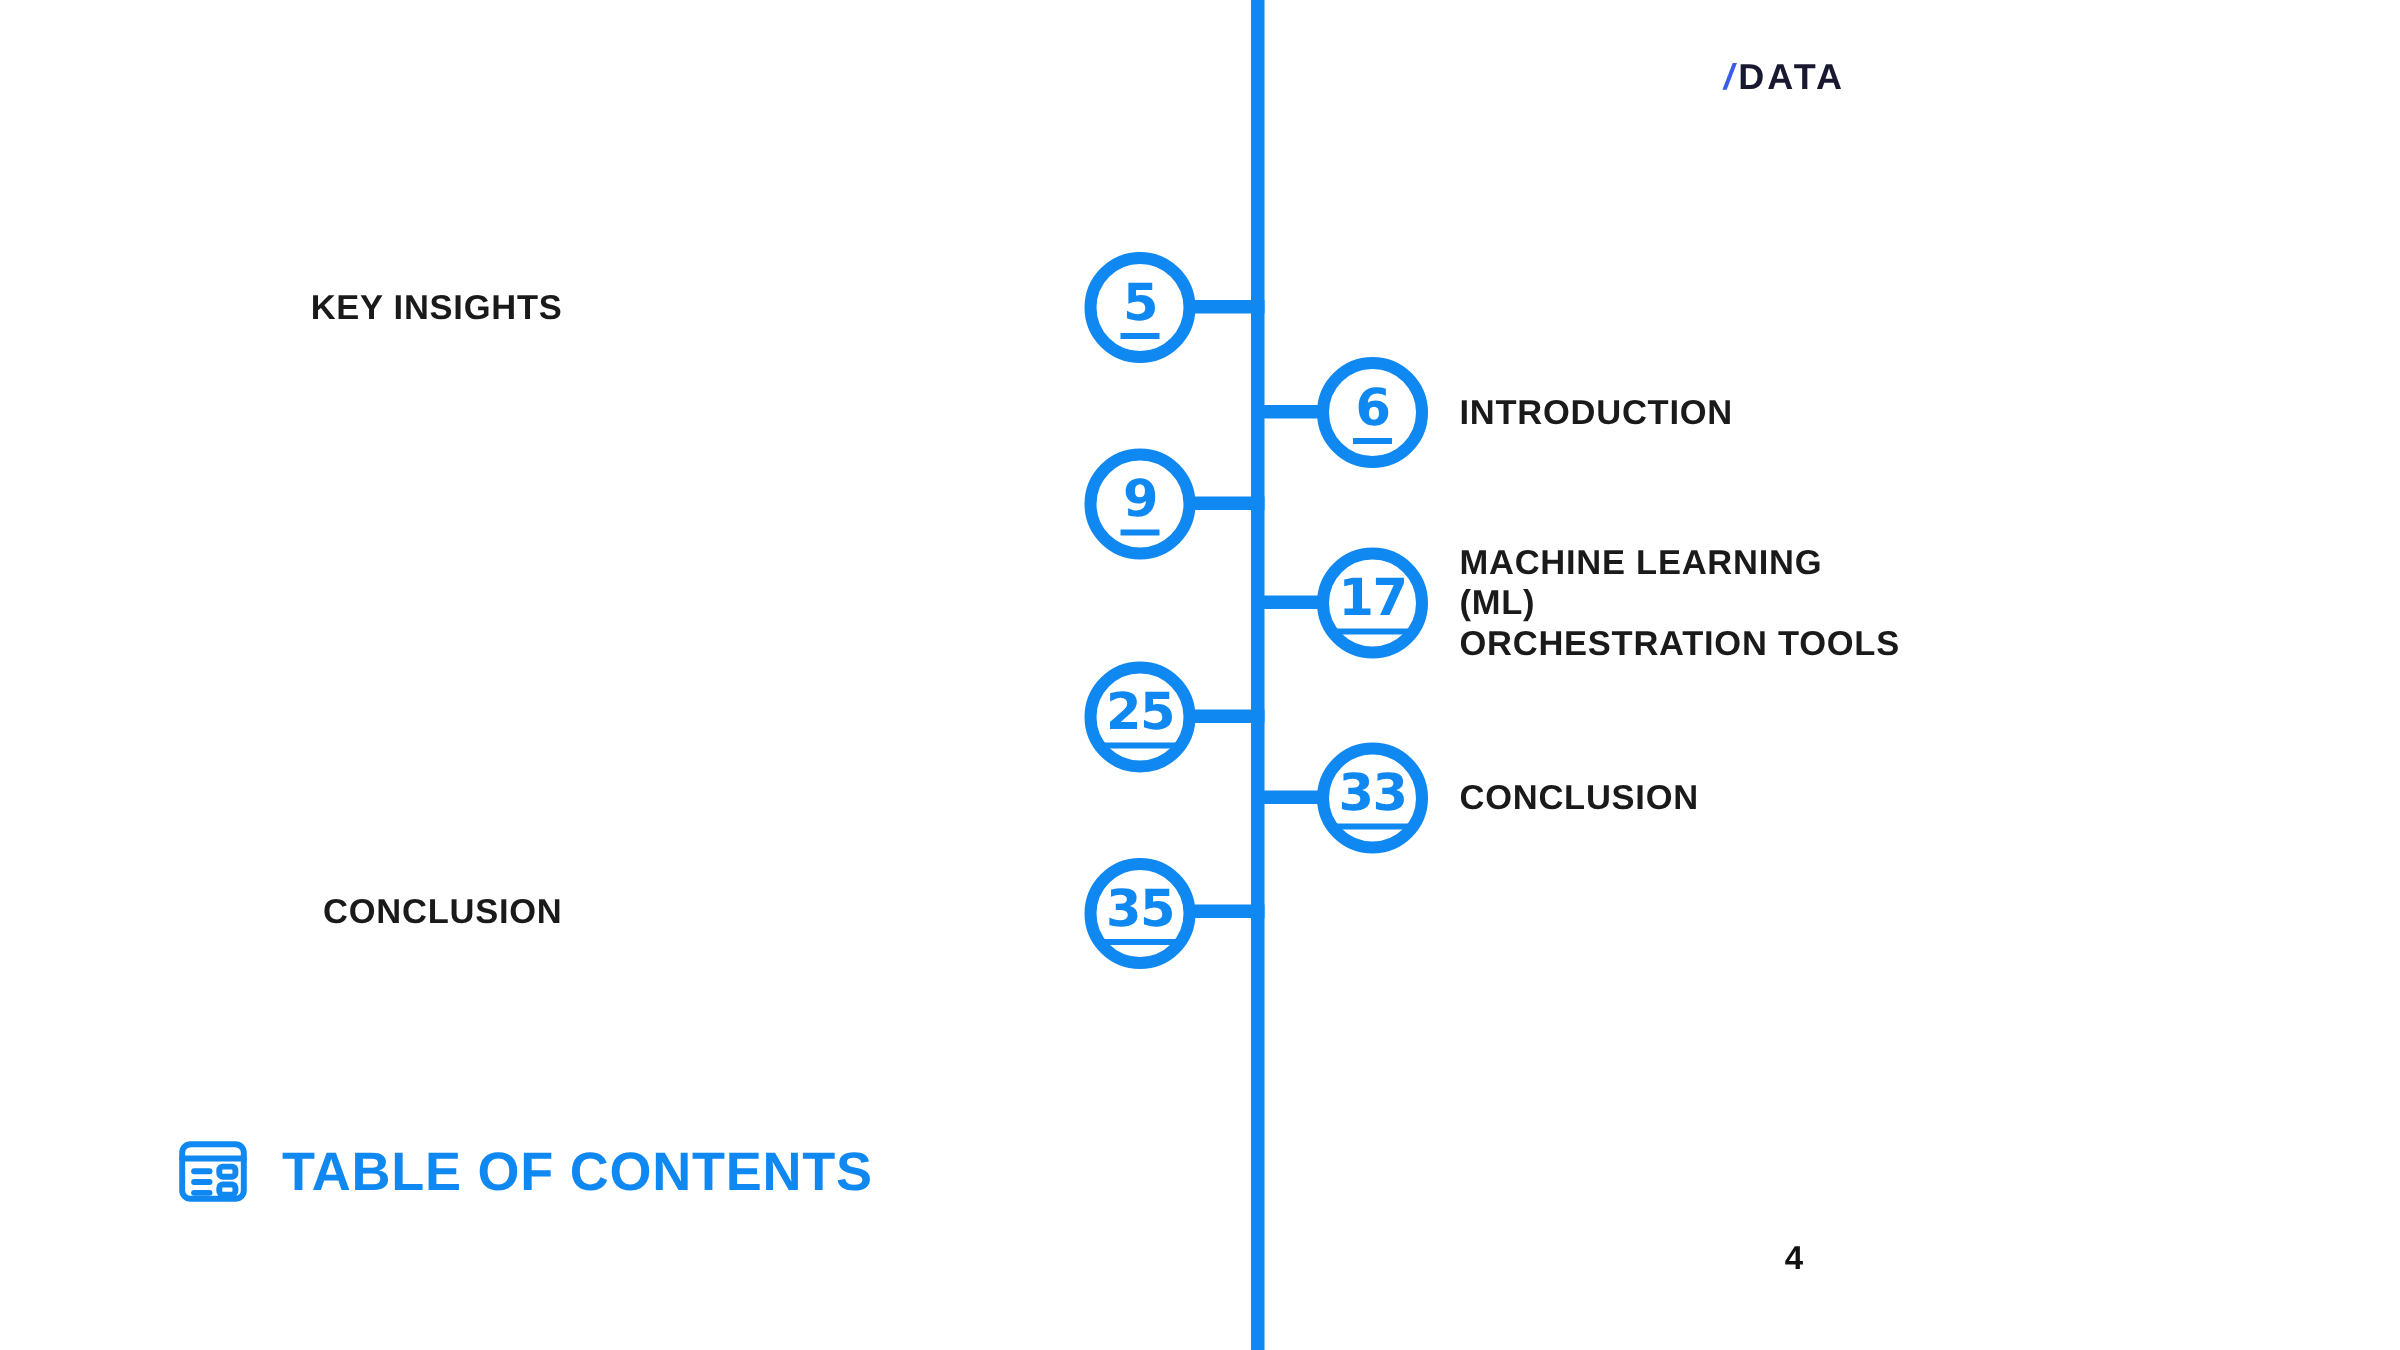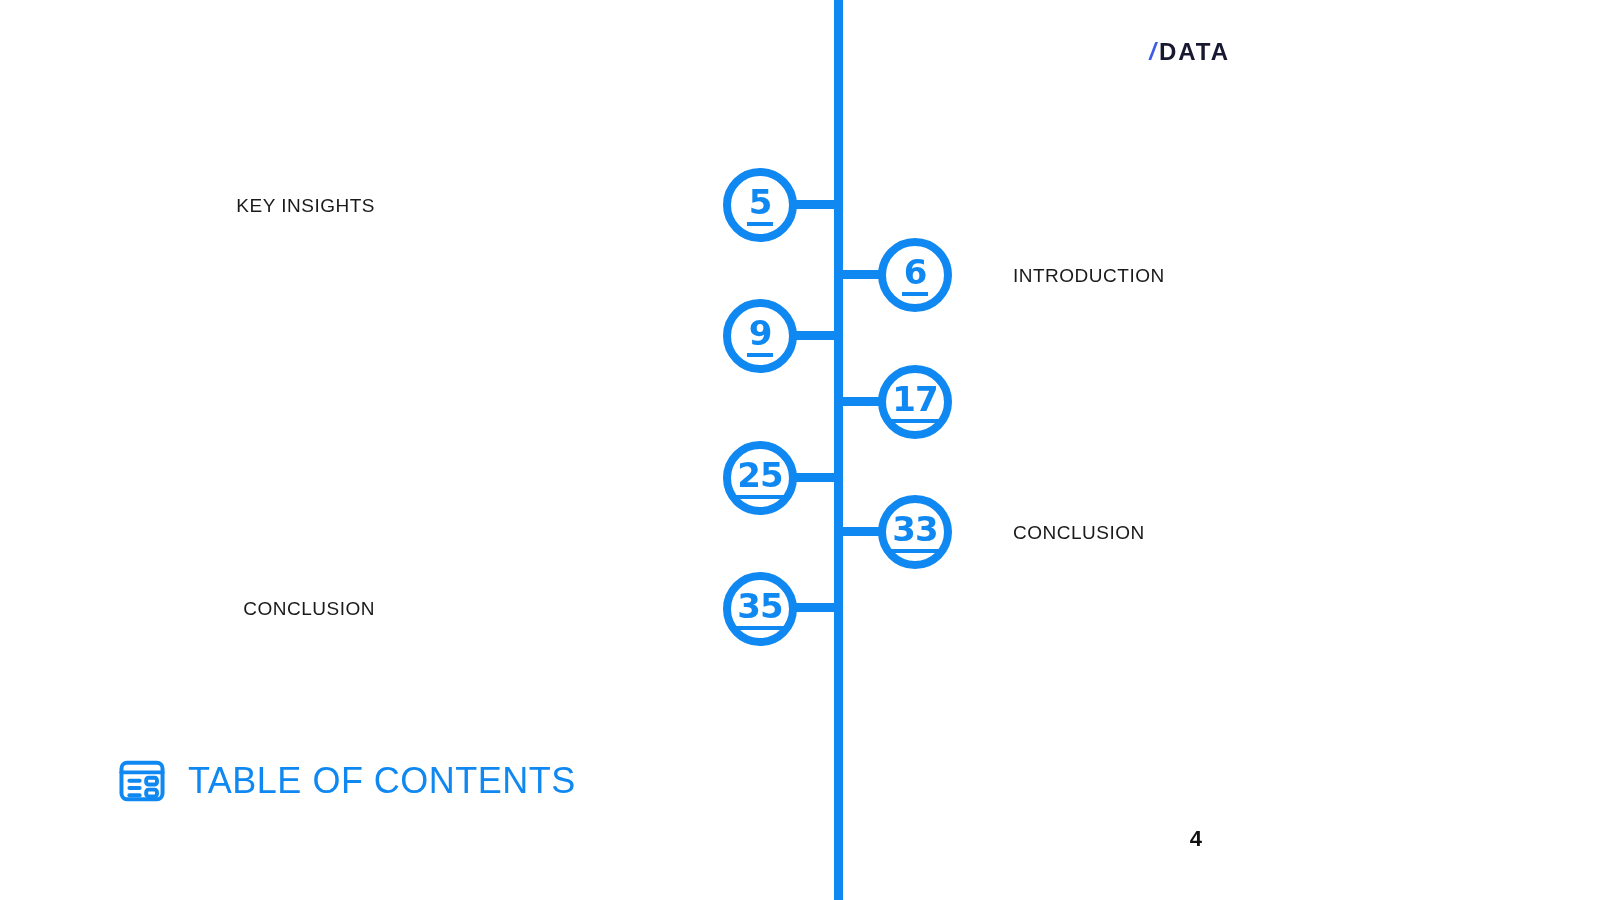--- a/index.html
+++ b/index.html
@@ -28,29 +28,29 @@
 
   
   .node-circle{position:absolute;width:74px;height:74px;border:8px solid var(--accent);border-radius:50%;
     background:#fff;display:flex;align-items:center;justify-content:center;z-index:3;cursor:pointer;}
   .node-circle.left{left:723px;}
   .node-circle.right{left:878px;}
   .page-num{font-family:"DejaVu Sans","Liberation Sans",sans-serif;font-weight:800;font-size:34px;line-height:1;
     letter-spacing:-1px;color:var(--accent);border-bottom:4px solid var(--accent);padding:0 2px 3px;}
 
   
-  .toc-label{position:absolute;transform:translateY(-50%);font-weight:400;font-size:19px;line-height:27px;
+  .toc-label{position:absolute;transform:translateY(-50%);font-weight:700;font-size:23px;line-height:27px;
     letter-spacing:0.5px;color:var(--ink);white-space:pre-line;cursor:pointer;}
   .toc-label.left{right:897px;text-align:right;}
-  .toc-label.right{left:973px;text-align:left;margin-left:40px;}
+  .toc-label.right{left:973px;text-align:left;}
 
   
   .title-row{position:absolute;left:113px;top:781px;transform:translateY(-50%);display:flex;align-items:center;gap:17px;}
   .title-icon{flex:0 0 auto;display:block;}
-  .page-title{color:var(--accent);font-weight:400;font-size:36px;letter-spacing:0.5px;white-space:nowrap;}
+  .page-title{color:var(--accent);font-weight:700;font-size:36px;letter-spacing:0.5px;white-space:nowrap;}
 
   
   .slide-number{position:absolute;right:70px;top:826px;font-weight:700;font-size:22px;color:#111;}
 </style>
 </head>
 <body>
 
 <div class="stage">
 
   <div class="logo">
@@ -73,20 +73,22 @@
 
   <div class="connector left" style="top:331px"></div>
   <div class="node-circle left" style="top:299px">
     <span class="page-num">9</span>
   </div>
 
   <div class="connector right" style="top:397px"></div>
   <div class="node-circle right" style="top:365px">
     <span class="page-num">17</span>
   </div>
+  <div class="toc-label right" style="top:402px">MACHINE LEARNING (ML)
+ORCHESTRATION TOOLS</div>
 
   <div class="connector left" style="top:473px"></div>
   <div class="node-circle left" style="top:441px">
     <span class="page-num">25</span>
   </div>
 
   <div class="connector right" style="top:527px"></div>
   <div class="node-circle right" style="top:495px">
     <span class="page-num">33</span>
   </div>

